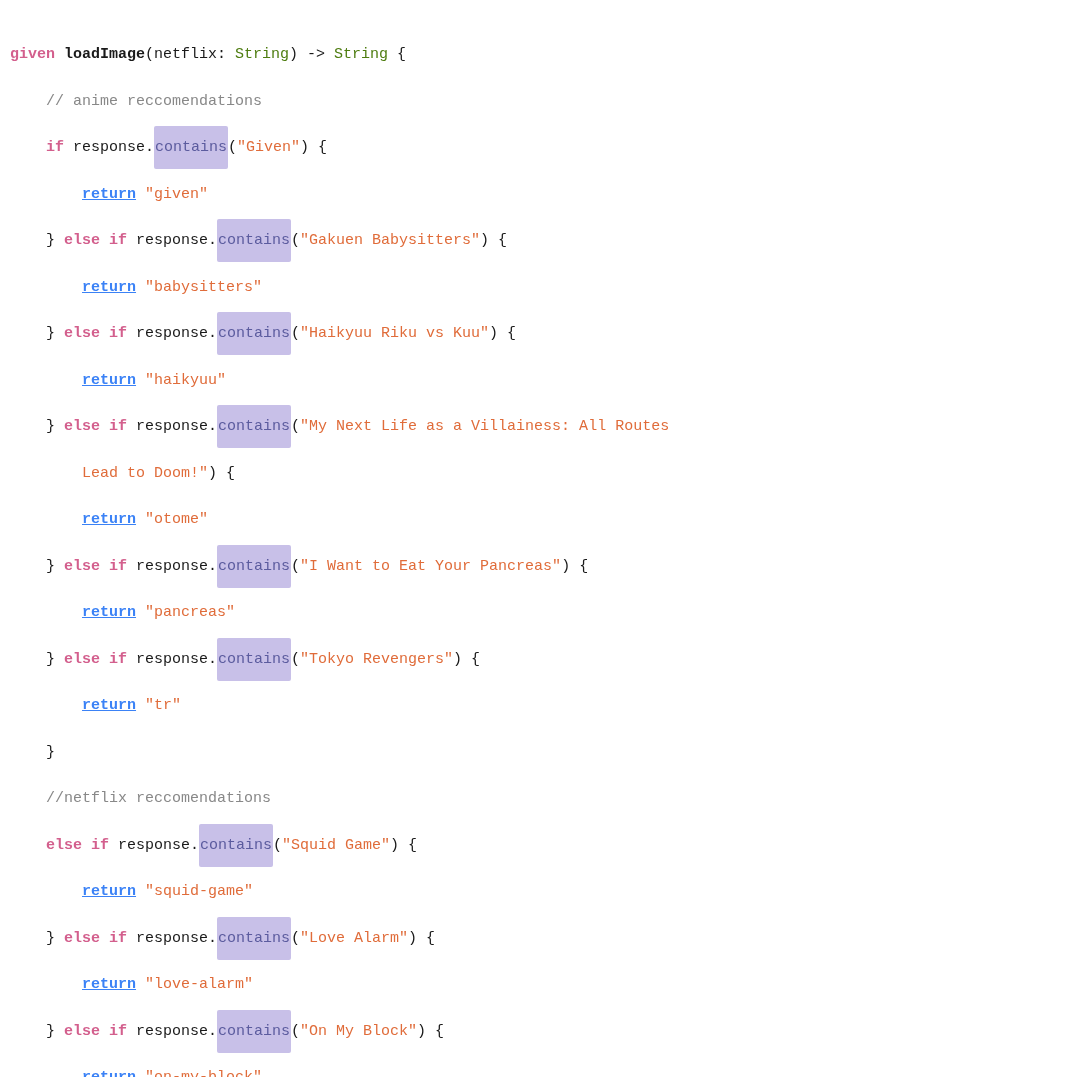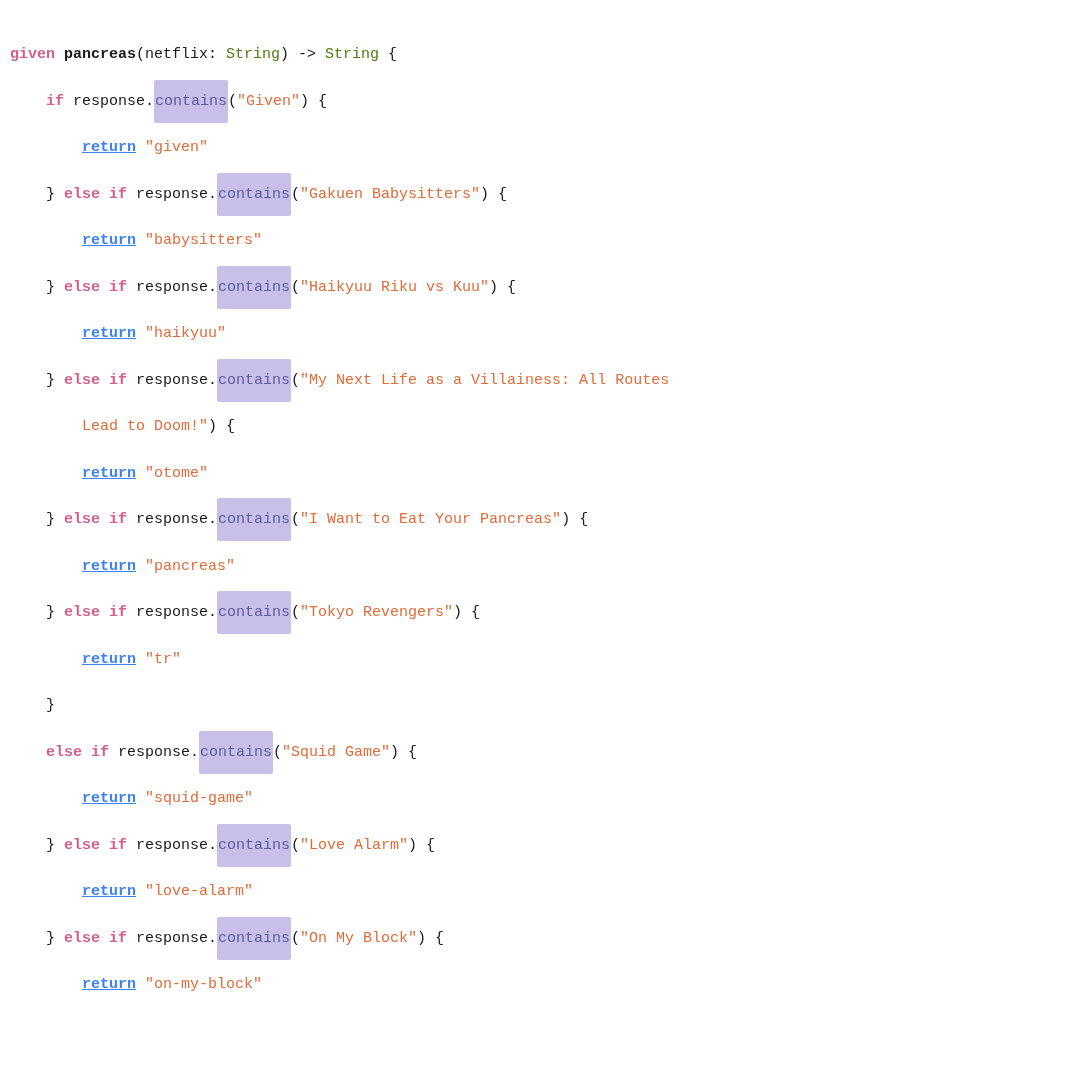--- a/index.html
+++ b/index.html
@@ -64,35 +64,37 @@
     }
 
     .line {
       display: block;
     }
   </style>
 </head>
 <body>
 
 <div class="code-block">
-<span class="line"><span class="kw">given</span> <span class="fn">pancreas</span><span>(netflix: </span><span class="type">String</span><span>) -&gt; </span><span class="type">String</span><span class="brace"> {</span></span>
+<span class="line"><span class="kw">given</span> <span class="fn">loadImage</span><span>(netflix: </span><span class="type">String</span><span>) -&gt; </span><span class="type">String</span><span class="brace"> {</span></span>
+<span class="line">    <span class="comment">// anime reccomendations</span></span>
 <span class="line">    <span class="kw">if</span> response.<span class="method-contains">contains</span>(<span class="string">"Given"</span>) {</span>
 <span class="line">        <span class="ret">return</span> <span class="string">"given"</span></span>
 <span class="line">    } <span class="kw">else if</span> response.<span class="method-contains">contains</span>(<span class="string">"Gakuen Babysitters"</span>) {</span>
 <span class="line">        <span class="ret">return</span> <span class="string">"babysitters"</span></span>
 <span class="line">    } <span class="kw">else if</span> response.<span class="method-contains">contains</span>(<span class="string">"Haikyuu Riku vs Kuu"</span>) {</span>
 <span class="line">        <span class="ret">return</span> <span class="string">"haikyuu"</span></span>
 <span class="line">    } <span class="kw">else if</span> response.<span class="method-contains">contains</span>(<span class="string">"My Next Life as a Villainess: All Routes</span></span>
 <span class="line">        <span class="string">Lead to Doom!"</span>) {</span>
 <span class="line">        <span class="ret">return</span> <span class="string">"otome"</span></span>
 <span class="line">    } <span class="kw">else if</span> response.<span class="method-contains">contains</span>(<span class="string">"I Want to Eat Your Pancreas"</span>) {</span>
 <span class="line">        <span class="ret">return</span> <span class="string">"pancreas"</span></span>
 <span class="line">    } <span class="kw">else if</span> response.<span class="method-contains">contains</span>(<span class="string">"Tokyo Revengers"</span>) {</span>
 <span class="line">        <span class="ret">return</span> <span class="string">"tr"</span></span>
 <span class="line">    }</span>
+<span class="line">    <span class="comment">//netflix reccomendations</span></span>
 <span class="line">    <span class="kw">else if</span> response.<span class="method-contains">contains</span>(<span class="string">"Squid Game"</span>) {</span>
 <span class="line">        <span class="ret">return</span> <span class="string">"squid-game"</span></span>
 <span class="line">    } <span class="kw">else if</span> response.<span class="method-contains">contains</span>(<span class="string">"Love Alarm"</span>) {</span>
 <span class="line">        <span class="ret">return</span> <span class="string">"love-alarm"</span></span>
 <span class="line">    } <span class="kw">else if</span> response.<span class="method-contains">contains</span>(<span class="string">"On My Block"</span>) {</span>
 <span class="line">        <span class="ret">return</span> <span class="string">"on-my-block"</span></span>
 
 
 
 

